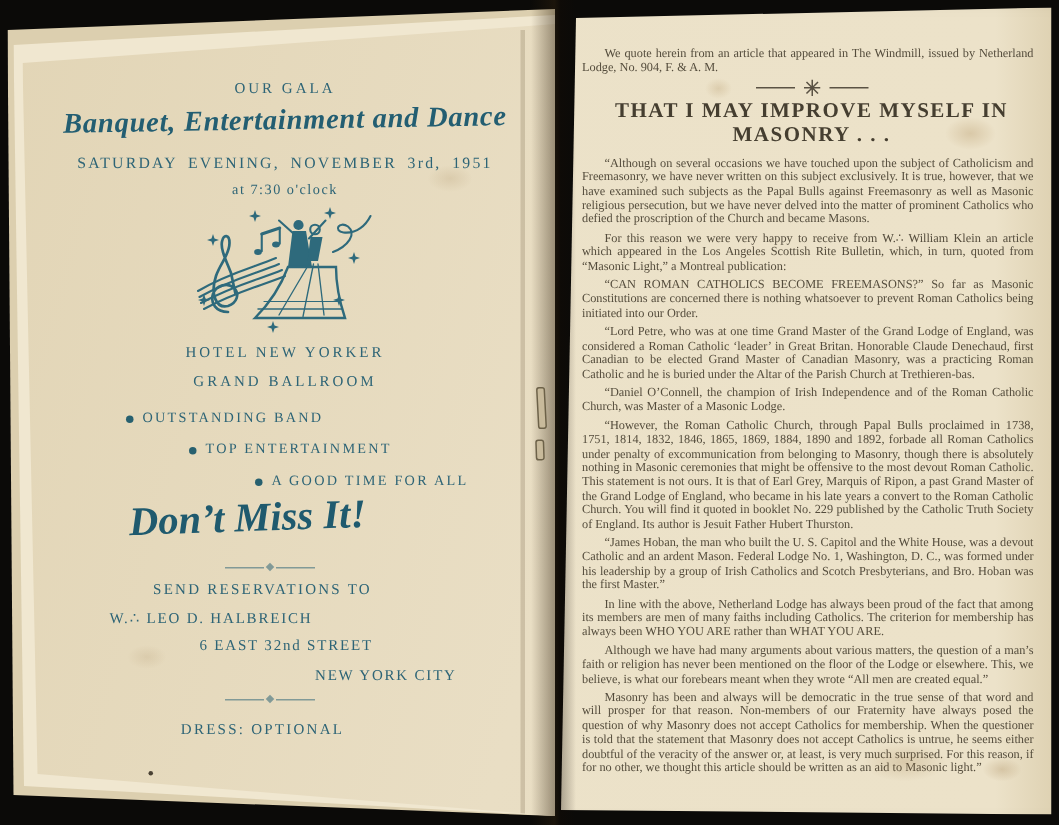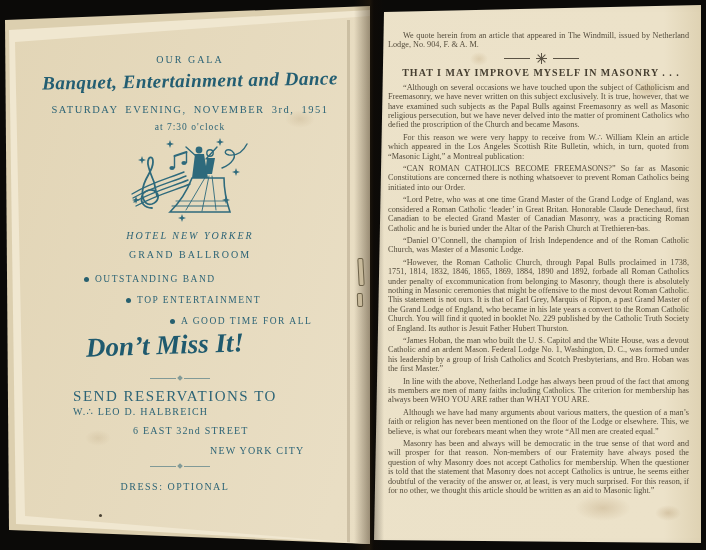--- a/index.html
+++ b/index.html
@@ -18,48 +18,48 @@
     background:linear-gradient(105deg,#e2d5b6 0%,#e9dec4 55%,#e6dabd 100%);
     clip-path:polygon(15px 42px,370px 16px,370px 544px,25px 516px);
   }
   .pageL .crease{position:absolute;left:347px;top:20px;width:3px;height:524px;background:rgba(95,75,45,.20);}
   .lp{position:absolute;color:var(--lp-ink,#2d6476);}
   .lp-pretitle{top:54px;left:40px;width:300px;text-align:center;font-size:10px;letter-spacing:2px;}
   .lp-title{top:70px;left:15px;width:350px;text-align:center;font-size:19px;font-style:italic;font-weight:bold;letter-spacing:.5px;transform:rotate(-1deg);color:#235e72;}
   .lp-date{top:104px;left:30px;width:320px;text-align:center;font-size:10.5px;letter-spacing:1.5px;word-spacing:3px;}
   .lp-time{top:122px;left:30px;width:320px;text-align:center;font-size:9.5px;letter-spacing:1px;}
   .lp-art{top:138px;left:126px;}
-  .lp-venue{top:230px;left:30px;width:320px;text-align:center;font-size:10px;letter-spacing:2px;font-style:italic;}
+  .lp-venue{top:230px;left:30px;width:320px;text-align:center;font-size:10px;letter-spacing:2px;}
   .lp-room{top:249px;left:30px;width:320px;text-align:center;font-size:10px;letter-spacing:2px;}
   .feat{position:absolute;font-size:9.5px;letter-spacing:1.5px;color:var(--lp-ink,#2d6476);display:flex;align-items:center;gap:6px;}
   .f1{left:84px;top:274px;} .f2{left:126px;top:295px;} .f3{left:170px;top:316px;}
   .bullet-dot{width:5px;height:5px;border-radius:50%;background:#27606f;display:inline-block;}
   .lp-slogan{top:330px;left:35px;width:260px;text-align:center;font-size:27px;font-style:italic;font-weight:bold;transform:rotate(-2deg);color:#1f5a6e;}
   .lp-div{position:absolute;width:60px;display:flex;align-items:center;}
   .lp-div .l{flex:1;height:1px;background:rgba(45,100,118,.55);}
   .lp-div .d{width:4px;height:4px;background:rgba(45,100,118,.55);transform:rotate(45deg);margin:0 2px;}
   .d1{left:150px;top:376px;} .d2{left:150px;top:464px;}
-  .lp-resh{top:388px;left:40px;width:270px;text-align:center;font-size:15px;letter-spacing:1.5px;}
+  .lp-resh{top:388px;left:40px;width:270px;text-align:center;font-size:10px;letter-spacing:1.5px;}
   .lp-name{top:406px;left:73px;font-size:10px;letter-spacing:1.2px;}
   .lp-street{top:425px;left:133px;font-size:10px;letter-spacing:1.2px;}
   .lp-city{top:445px;left:210px;font-size:10px;letter-spacing:1.2px;text-align:right;}
   .lp-dress{top:481px;left:40px;width:270px;text-align:center;font-size:10px;letter-spacing:1.5px;}
   .speck{position:absolute;left:99px;top:514px;width:3px;height:3px;border-radius:50%;background:#4a4234;}
   
   .pageR{
     position:absolute;inset:0;
     background:linear-gradient(to right,#e0d3b4 0,#ebe1c8 5%,#ece2c9 94%,#ddd0b0 100%);
     clip-path:polygon(384px 12px,701px 5px,701px 543px,374px 540px);
     box-shadow:inset 14px 0 18px -10px rgba(70,50,25,.5);
   }
   .rp-content{position:absolute;left:388px;top:31px;width:306px;color:var(--rp-ink,#544c3c);}
   .rp-intro,.rp-p{font-size:8.2px;line-height:9.4px;text-align:justify;text-indent:15px;margin:0 5px 3px 0;}
   .rp-divider{display:flex;align-items:center;justify-content:center;gap:6px;height:12px;margin:1px 0 2px 0;}
   .rp-divider .dline{width:26px;height:1px;background:#5a5244;}
-  .rp-heading{font-size:10px;font-weight:bold;letter-spacing:1px;text-align:center;margin:2px 0 5px 0;color:#453e30;}
+  .rp-heading{font-size:14px;font-weight:bold;letter-spacing:1px;text-align:center;margin:2px 0 5px 0;color:#453e30;}
   
   .gutter{position:absolute;left:354px;top:0;width:30px;height:550px;
     background:linear-gradient(to right,rgba(50,35,15,0) 0%,rgba(50,35,15,.42) 52%,rgba(20,12,5,.30) 66%,rgba(0,0,0,0) 100%);}
   .staple{position:absolute;left:358px;top:258px;width:4px;height:26px;border:1px solid #6d6249;background:#c8ba9b;border-radius:2px;transform:rotate(-3deg);}
   .staple2{position:absolute;left:357px;top:293px;width:4px;height:12px;border:1px solid #6d6249;background:#c8ba9b;border-radius:2px;transform:rotate(-2deg);}
   .stain{position:absolute;border-radius:50%;}
   .s1{left:630px;top:78px;width:34px;height:22px;background:radial-gradient(closest-side,rgba(150,110,50,.22),rgba(150,110,50,0));}
   .s2{left:575px;top:495px;width:56px;height:26px;background:radial-gradient(closest-side,rgba(140,100,45,.20),rgba(140,100,45,0));}
   .s3{left:470px;top:52px;width:18px;height:14px;background:radial-gradient(closest-side,rgba(150,110,50,.18),rgba(150,110,50,0));}
   .s4{left:655px;top:505px;width:26px;height:16px;background:radial-gradient(closest-side,rgba(140,100,45,.22),rgba(140,100,45,0));}

